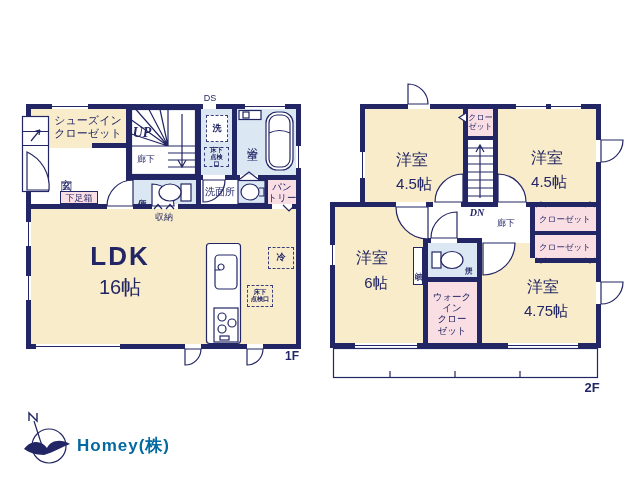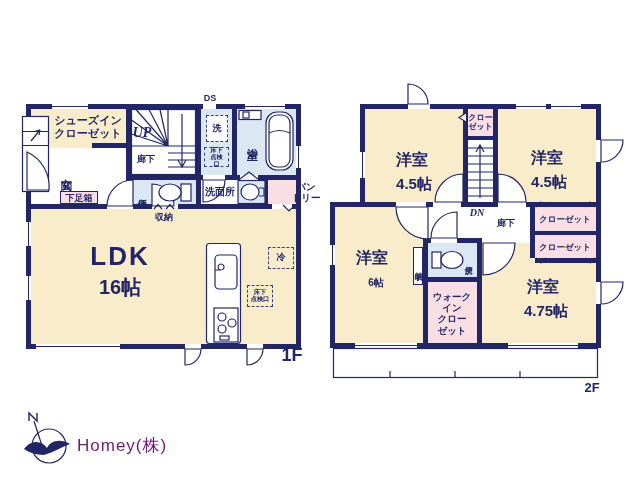--- a/index.html
+++ b/index.html
@@ -12,28 +12,28 @@
   .whitebox{background:#ffffff;border:1px solid #232664;box-sizing:border-box;}
   .wall{position:absolute;background:#232664;z-index:3;}
   .gap{position:absolute;background:#ffffff;z-index:4;}
   .winh{position:absolute;background:#ffffff;z-index:4;
         background-image:linear-gradient(#232664,#232664);
         background-size:100% 1px;background-position:center;background-repeat:no-repeat;}
   .winv{position:absolute;background:#ffffff;z-index:4;
         background-image:linear-gradient(#232664,#232664);
         background-size:1px 100%;background-position:center;background-repeat:no-repeat;}
   svg.ol{position:absolute;left:0;top:0;z-index:5;pointer-events:none;}
-  .lbl{position:absolute;z-index:6;color:#232664;font-weight:700;text-align:center;
+  .lbl{position:absolute;z-index:6;color:#232664;font-weight:400;text-align:center;
        transform:translate(-50%,-50%);white-space:pre-line;line-height:1.18;}
   .vert{writing-mode:vertical-rl;text-orientation:upright;letter-spacing:2px;}
   .ital{font-style:italic;font-family:"Liberation Serif",serif;font-weight:700;}
   .dash{position:absolute;z-index:6;border:1px dashed #3a3f7d;box-sizing:border-box;
         display:flex;align-items:center;justify-content:center;text-align:center;
         color:#232664;font-weight:600;white-space:pre-line;line-height:1.1;}
-  .logo-text{position:absolute;z-index:6;color:#701a75;font-weight:400;letter-spacing:1px;}
+  .logo-text{position:absolute;z-index:6;color:#0369a1;font-weight:700;letter-spacing:1px;}
 </style>
 </head>
 <body>
 
 <div id="plan">
 
   <div class="room cream" style="left:31px;top:109px;width:95px;height:39px;"></div>
   <div class="room blue" style="left:201px;top:109px;width:31px;height:66px;"></div>
   <div class="room blue" style="left:237px;top:109px;width:59px;height:66px;"></div>
   <div class="room blue" style="left:131px;top:180px;width:65px;height:24px;"></div>
@@ -200,41 +200,41 @@
   <div class="lbl" style="left:88px;top:127px;font-size:11px;">シューズイン
 クローゼット</div>
   <div class="lbl vert" style="left:66px;top:172px;font-size:11px;">玄関</div>
   <div class="lbl" style="left:79px;top:198px;font-size:9px;">下足箱</div>
   <div class="lbl" style="left:146px;top:159px;font-size:9px;">廊下</div>
   <div class="lbl ital" style="left:142px;top:133px;font-size:14px;">UP</div>
   <div class="lbl" style="left:210px;top:98px;font-size:9px;">DS</div>
   <div class="lbl vert" style="left:252px;top:141px;font-size:11px;">浴室</div>
   <div class="lbl vert" style="left:142px;top:192px;font-size:9px;letter-spacing:0;">便所</div>
   <div class="lbl" style="left:220px;top:192px;font-size:10px;">洗面所</div>
-  <div class="lbl" style="left:282px;top:192px;font-size:9.5px;margin-left:24px;">パン
+  <div class="lbl" style="left:282px;top:192px;font-size:9.5px;">パン
 トリー</div>
   <div class="lbl" style="left:164px;top:217px;font-size:9px;">収納</div>
   <div class="lbl" style="left:120px;top:256px;font-size:26px;letter-spacing:2px;font-weight:600;">LDK</div>
   <div class="lbl" style="left:120px;top:288px;font-size:20px;">16帖</div>
-  <div class="lbl" style="left:292px;top:356px;font-size:18px;font-weight:700;">1F</div>
+  <div class="lbl" style="left:292px;top:356px;font-size:12px;font-weight:700;">1F</div>
 
   <div class="lbl" style="left:412px;top:160px;font-size:16px;">洋室</div>
   <div class="lbl" style="left:414px;top:184px;font-size:15px;">4.5帖</div>
   <div class="lbl" style="left:547px;top:158px;font-size:16px;">洋室</div>
   <div class="lbl" style="left:549px;top:182px;font-size:15px;">4.5帖</div>
   <div class="lbl" style="left:480.5px;top:122px;font-size:8px;">クロー
 ゼット</div>
   <div class="lbl ital" style="left:477px;top:213px;font-size:10px;">DN</div>
   <div class="lbl" style="left:506px;top:223px;font-size:9px;">廊下</div>
   <div class="lbl" style="left:565px;top:219px;font-size:8.5px;">クローゼット</div>
   <div class="lbl" style="left:565px;top:247px;font-size:8.5px;">クローゼット</div>
   <div class="lbl vert" style="left:468px;top:260px;font-size:8px;letter-spacing:0;">便所</div>
   <div class="lbl vert" style="left:418px;top:266px;font-size:8px;letter-spacing:0;">収納</div>
   <div class="lbl" style="left:372px;top:258px;font-size:16px;">洋室</div>
-  <div class="lbl" style="left:376px;top:283px;font-size:10px;">6帖</div>
+  <div class="lbl" style="left:376px;top:283px;font-size:15px;">6帖</div>
   <div class="lbl" style="left:452px;top:313px;font-size:9.5px;">ウォーク
 イン
 クロー
 ゼット</div>
   <div class="lbl" style="left:543px;top:287px;font-size:16px;">洋室</div>
   <div class="lbl" style="left:546px;top:311px;font-size:15px;">4.75帖</div>
   <div class="lbl" style="left:592px;top:388px;font-size:13px;font-weight:700;">2F</div>
 
   <div class="logo-text" style="left:77px;top:434px;font-size:17px;">Homey(株)</div>
 

